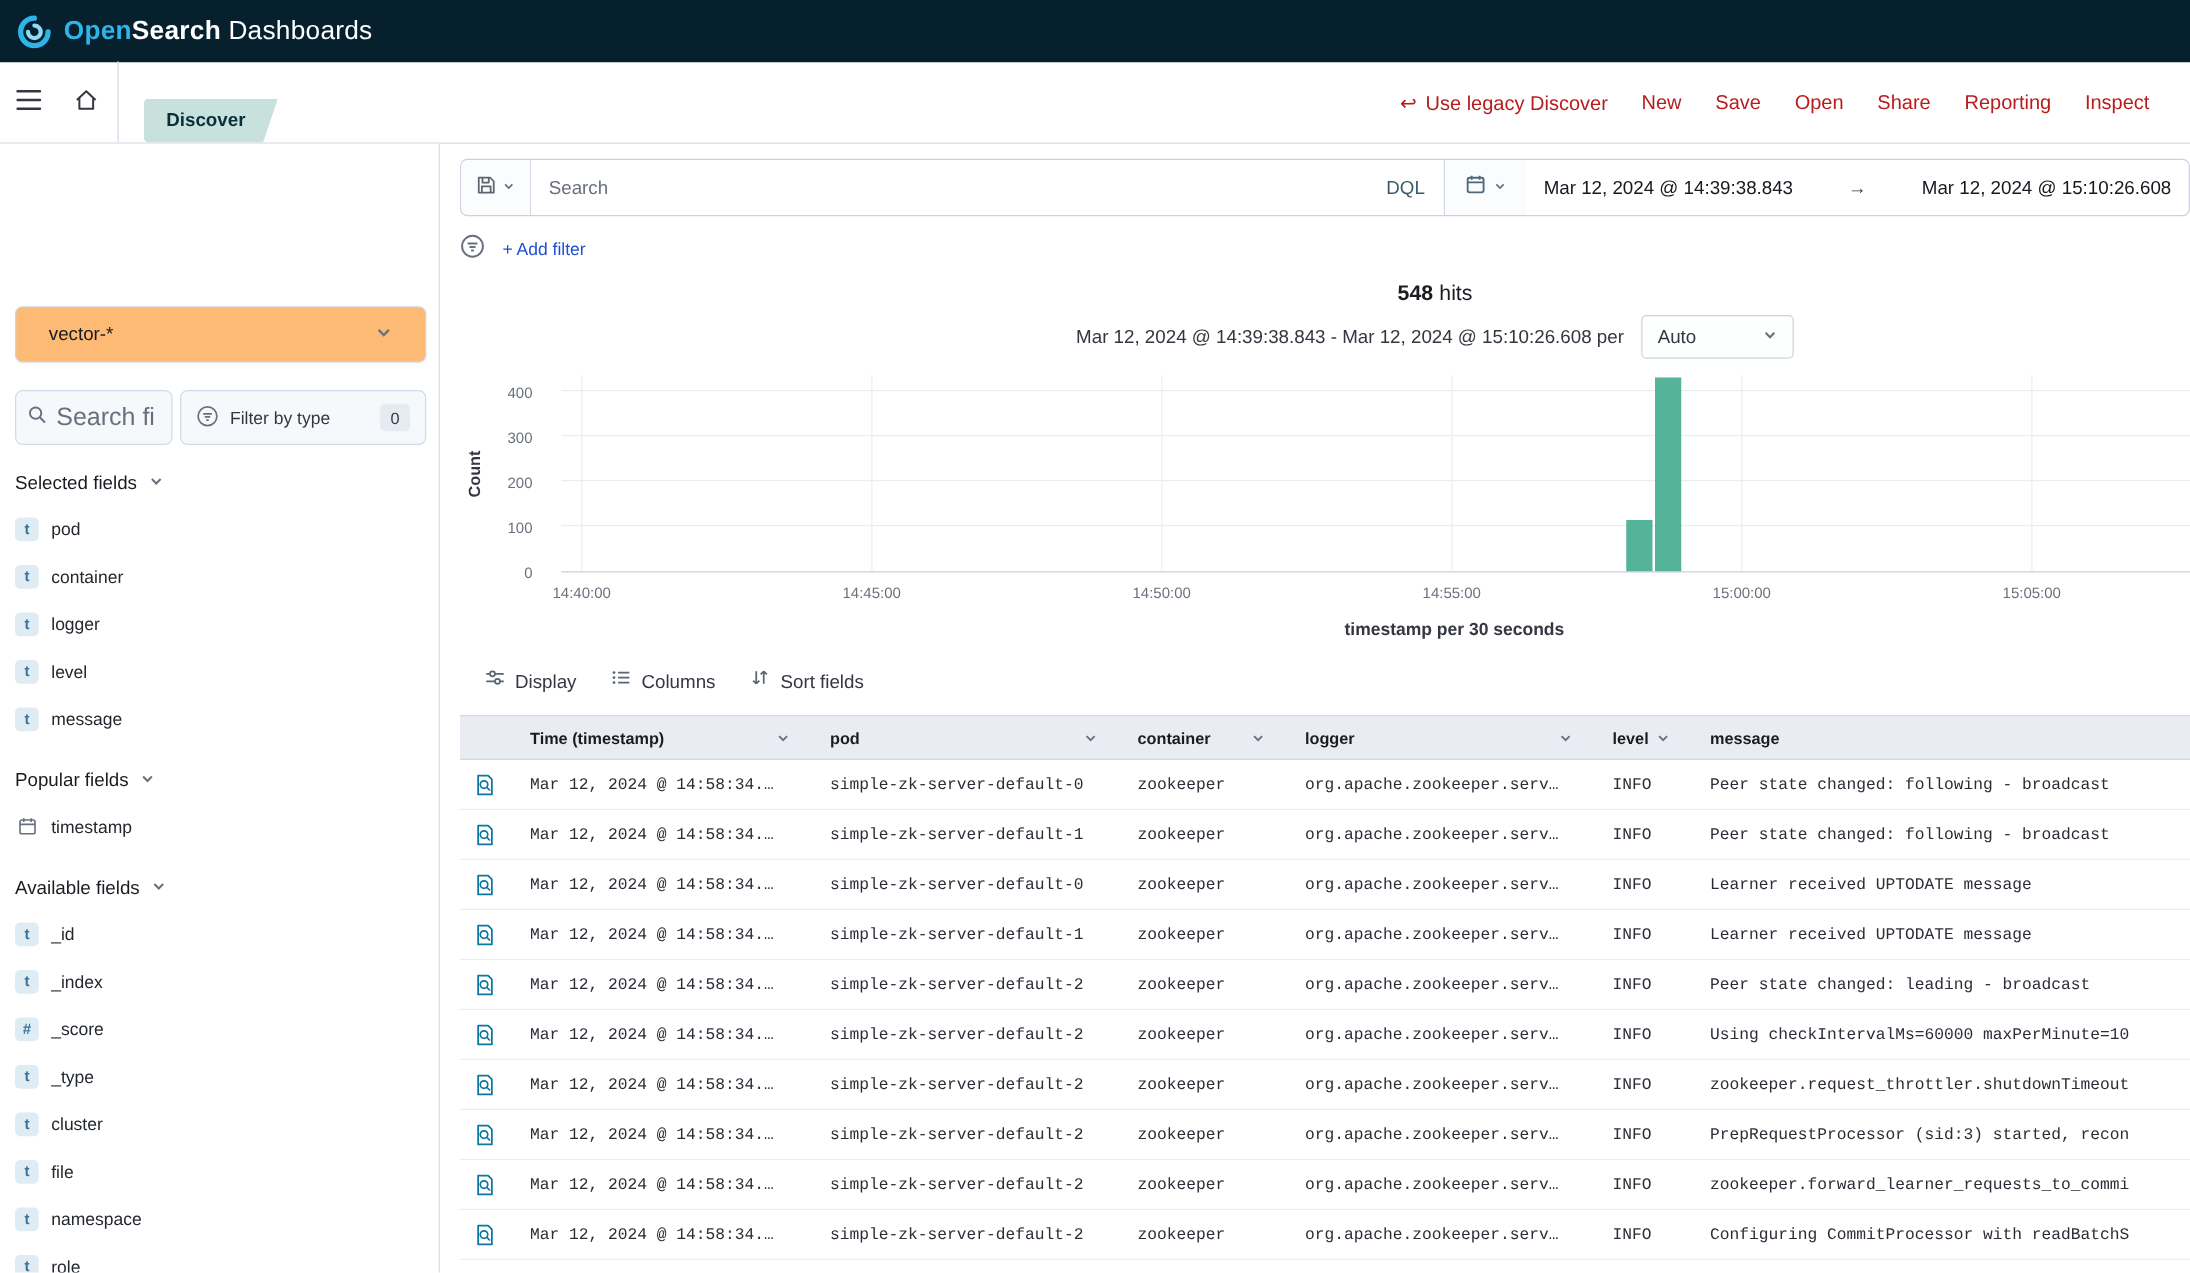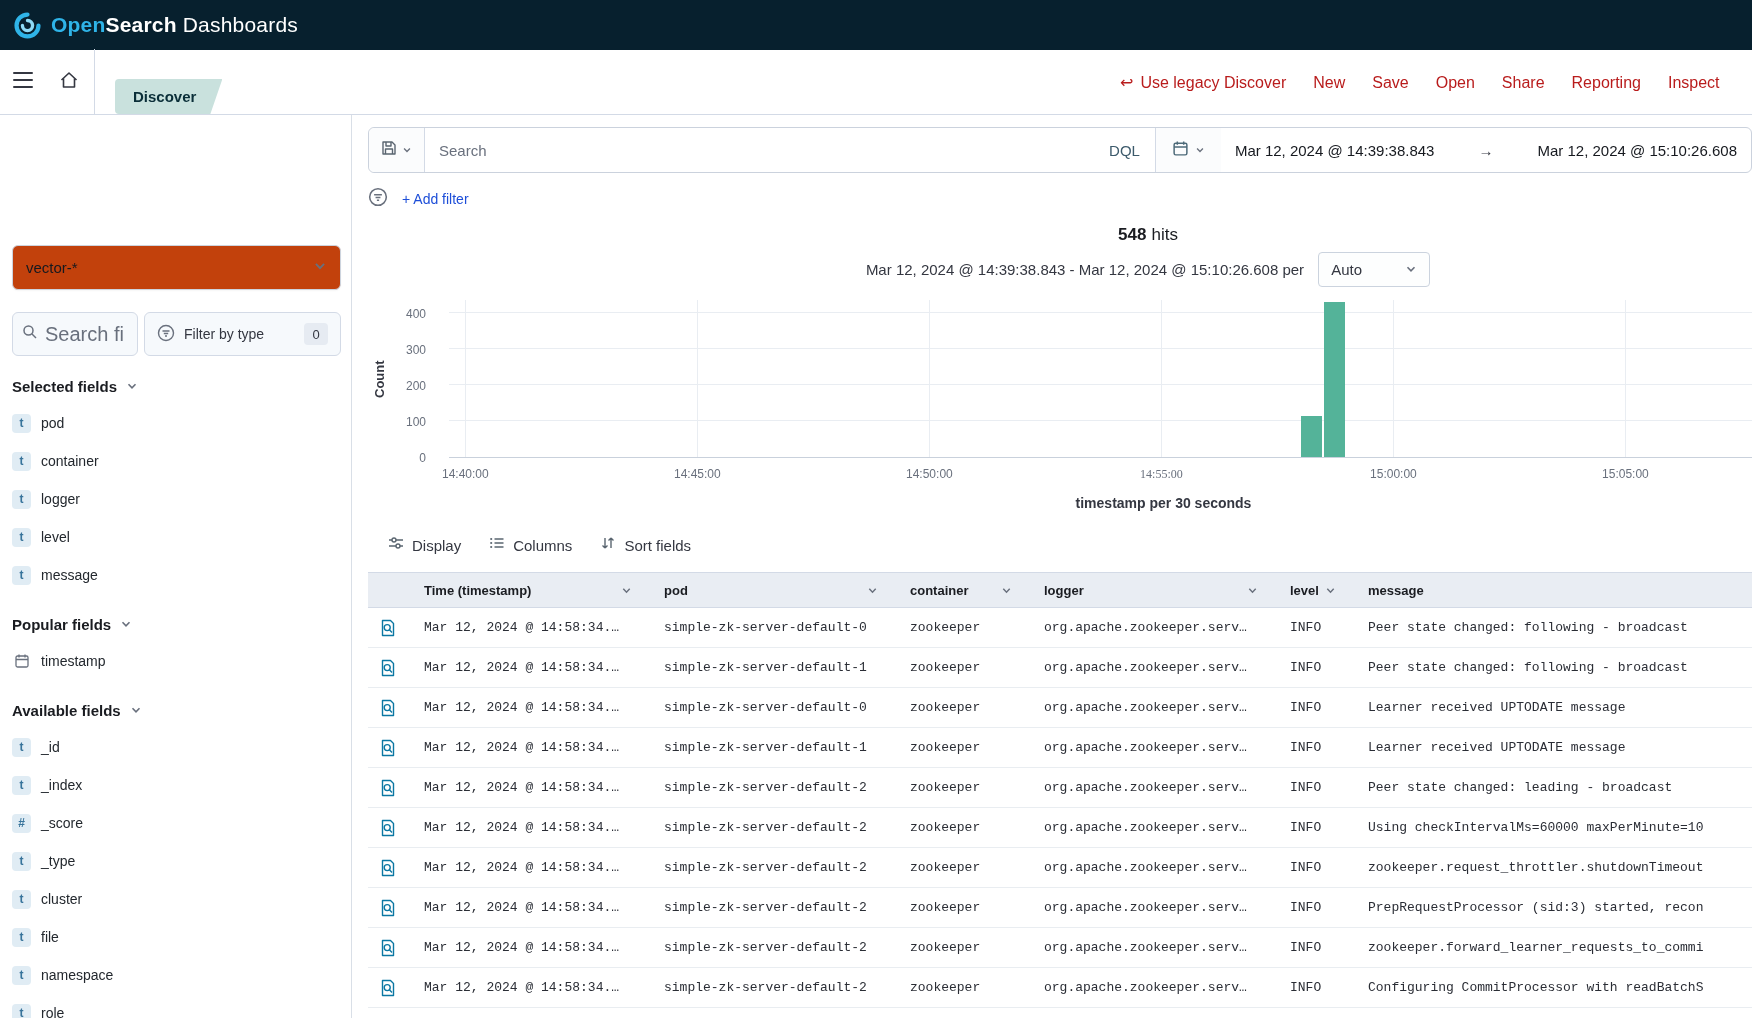--- a/index.html
+++ b/index.html
@@ -22,33 +22,33 @@
     padding: 9px 26px 9px 18px; clip-path: polygon(0 0, 100% 0, calc(100% - 12px) 100%, 0 100%); border-radius: 4px 0 0 4px; }
   .toolbar-nav { position: absolute; left: 1120px; top: 0; height: 65px; display: flex; align-items: center; gap: 27px; white-space: nowrap; }
   .toolbar-nav a { color: #b91c1c; font-size: 16px; text-decoration: none; cursor: pointer; }
   .legacy-icon { margin-right: 7px; font-size: 16px; }
 
   
   .sidebar { position: absolute; left: 0; top: 115px; bottom: 0; width: 352px; background: #fff; border-right: 1px solid #d9dfe7; overflow: hidden; }
   .main { position: absolute; left: 368px; top: 115px; bottom: 0; width: 1560px; }
 
   
-  .index-picker { margin: 130px 10px 0 12px; height: 45px; border: 1px solid #cdd4de; border-radius: 6px; background: #c2410c;
-    display: flex; align-items: center; justify-content: space-between; padding: 0 13px; font-size: 15px; cursor: pointer;
+  .index-picker { margin: 130px 10px 0 12px; height: 45px; border: 1px solid #cdd4de; border-radius: 6px; background: #fdba74;
+    display: flex; align-items: center; justify-content: space-between; padding: 0 26px; font-size: 15px; cursor: pointer;
     box-shadow: 0 1px 2px rgba(0,0,0,.04); }
   .sidebar-controls { display: flex; gap: 6px; margin: 22px 10px 0 12px; }
   .field-search { flex: 0 0 126px; height: 44px; background: #f6f9fc; border: 1px solid #d3dae6; border-radius: 6px;
     display: flex; align-items: center; gap: 7px; padding: 0 9px; overflow: hidden; }
   .field-search input { border: none; background: transparent; outline: none; width: 100%; font-size: 20px; font-family: inherit; color: #343741; }
   .field-search input::placeholder { color: #69707d; }
   .filter-type { flex: 1; height: 44px; background: #f6f9fc; border: 1px solid #d3dae6; border-radius: 6px;
     display: flex; align-items: center; gap: 9px; padding: 0 12px; font-size: 14px; color: #343741; cursor: pointer; }
   .count-badge { margin-left: auto; background: #e6ebf2; border-radius: 4px; min-width: 24px; height: 22px;
     display: flex; align-items: center; justify-content: center; font-size: 13px; color: #343741; }
-  .side-section-header { display: flex; align-items: center; gap: 9px; margin: 18px 10px 0 12px; font-size: 15px; font-weight: 700; color: #1a1c21; cursor: pointer; height: 24px; }
+  .side-section-header { display: flex; align-items: center; gap: 9px; margin: 18px 10px 0 12px; font-size: 15px; font-weight: 400; color: #1a1c21; cursor: pointer; height: 24px; }
   .field-list { list-style: none; margin-top: 6px; }
   .field-list li { display: flex; align-items: center; gap: 10px; height: 38px; padding: 0 12px; font-size: 14px; color: #23282e; cursor: pointer; }
   .fi { width: 19px; height: 19px; border-radius: 4px; background: #e0ecf4; color: #38749b; font-size: 12px; font-weight: 700;
     display: flex; align-items: center; justify-content: center; flex: 0 0 19px; }
   .fi-cal { background: transparent; }
 
   
   .query-bar { margin-top: 12px; width: 1384px; height: 46px; border: 1px solid #cbd2dd; border-radius: 6px;
     display: flex; align-items: center; background: #fff; }
   .save-btn { width: 56px; height: 100%; display: flex; align-items: center; justify-content: center; gap: 5px;
@@ -64,21 +64,21 @@
   
   .filter-row { margin-top: 14px; height: 24px; display: flex; align-items: center; gap: 14px; }
   .add-filter { color: #1d4ed8; font-size: 14px; text-decoration: none; cursor: pointer; }
 
   
   .panel { width: 1560px; margin-top: 14px; }
   .hits-row { text-align: center; font-size: 17px; color: #1a1c21; padding-top: 0; }
   .hits-row strong { font-weight: 700; }
   .hits-row .suffix { margin-left: 5px; }
   .subtitle-row { margin-top: 7px; display: flex; align-items: center; justify-content: center; font-size: 15px; color: #343741; }
-  .interval-select { margin-left: 14px; width: 112px; height: 35px; border: 1px solid #cbd3de; border-radius: 4px; background: #fdfefe;
+  .interval-select { margin-left: 14px; width: 122px; height: 35px; border: 1px solid #cbd3de; border-radius: 4px; background: #fdfefe;
     display: flex; align-items: center; justify-content: space-between; padding: 0 12px; font-size: 15px; color: #343741; cursor: pointer; }
   .chart-area { position: relative; height: 186px; margin-top: 13px; }
   .count-label { position: absolute; left: 4px; top: 0; height: 158px; display: flex; align-items: center; justify-content: center;
     writing-mode: vertical-rl; transform: rotate(180deg); font-size: 13px; font-weight: 700; color: #343741; }
   .y-axis { position: absolute; left: 0; top: 0; width: 64px; height: 158px; }
   .y-tick { position: absolute; right: 6px; font-size: 12px; color: #69707d; }
   .plot { position: absolute; left: 81px; top: 0; width: 1429px; height: 158px; border-bottom: 1px solid #c9d1dc; }
   .grid-h { position: absolute; left: 0; right: 0; height: 1px; background: #e9edf2; }
   .grid-v { position: absolute; top: 0; bottom: 0; width: 1px; background: #e9edf2; }
   .bar { position: absolute; bottom: 0; }
@@ -371,21 +371,21 @@
           <div class="grid-v" style="left: 712.392px;"></div>
           <div class="grid-v" style="left: 944.402px;"></div>
           <div class="grid-v" style="left: 1176.41px;"></div>
           <div class="bar" style="left: 851.598px; width: 21.201px; height: 41.2955px; background: rgb(84, 179, 153);"></div>
           <div class="bar" style="left: 874.799px; width: 21.201px; height: 155.486px; background: rgb(84, 179, 153);"></div>
         </div>
       <div class="x-axis">
           <div class="x-tick" style="left: 16.3621px;">14:40:00</div>
           <div class="x-tick" style="left: 248.372px;">14:45:00</div>
           <div class="x-tick" style="left: 480.382px;">14:50:00</div>
-          <div class="x-tick" style="left: 712.392px; font-family: Liberation Serif, serif;">14:55:00</div>
+          <div class="x-tick" style="left: 712.392px;">14:55:00</div>
           <div class="x-tick" style="left: 944.402px;">15:00:00</div>
           <div class="x-tick" style="left: 1176.41px;">15:05:00</div>
         </div>
     </div>
     <div class="xlabel">timestamp per 30 seconds</div>
 
     <div class="controls-row">
       <button class="tbl-control">
         <span>
           <svg width="16" height="16" viewBox="0 0 16 16" fill="none" stroke="#5a6570" stroke-width="1.4">

